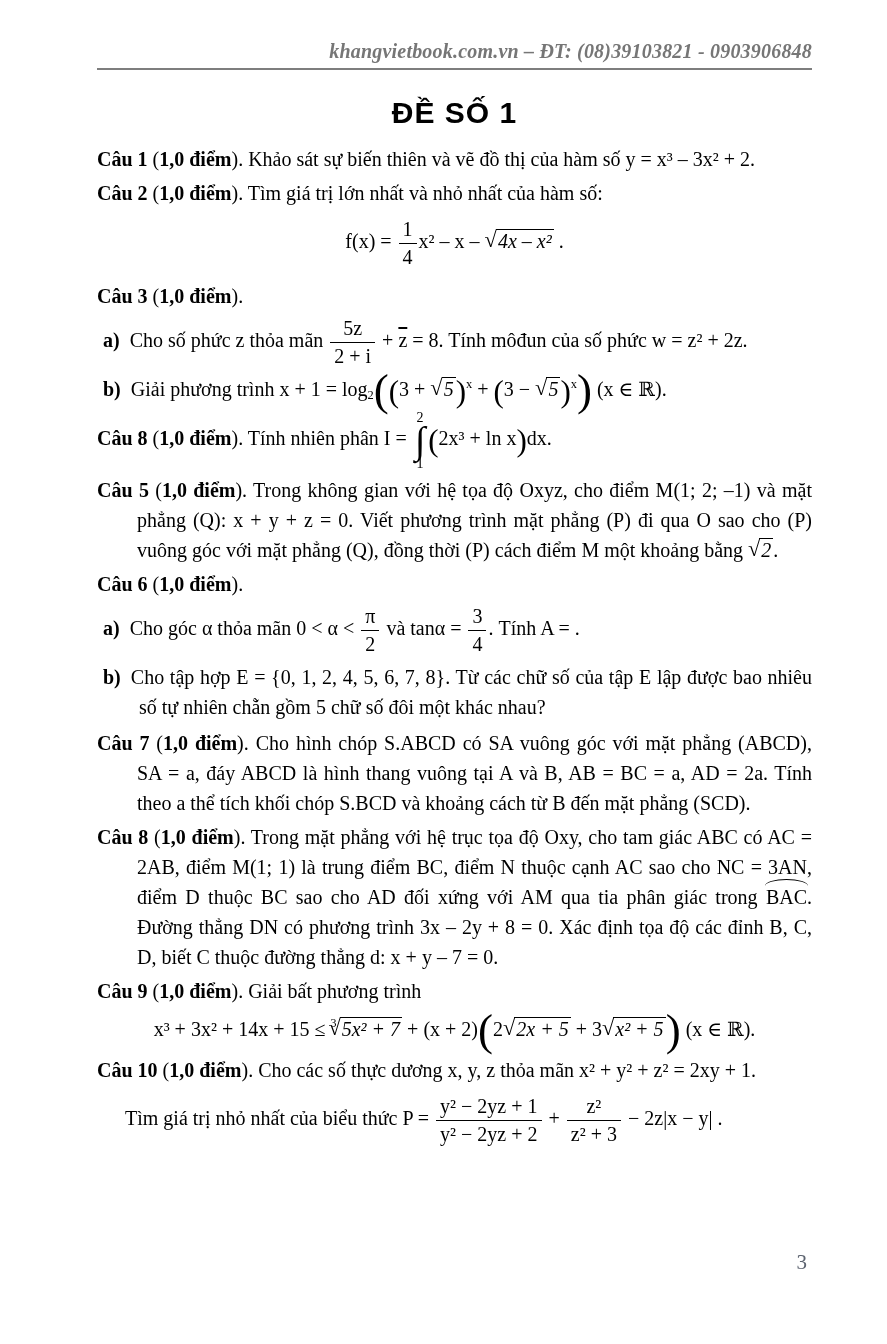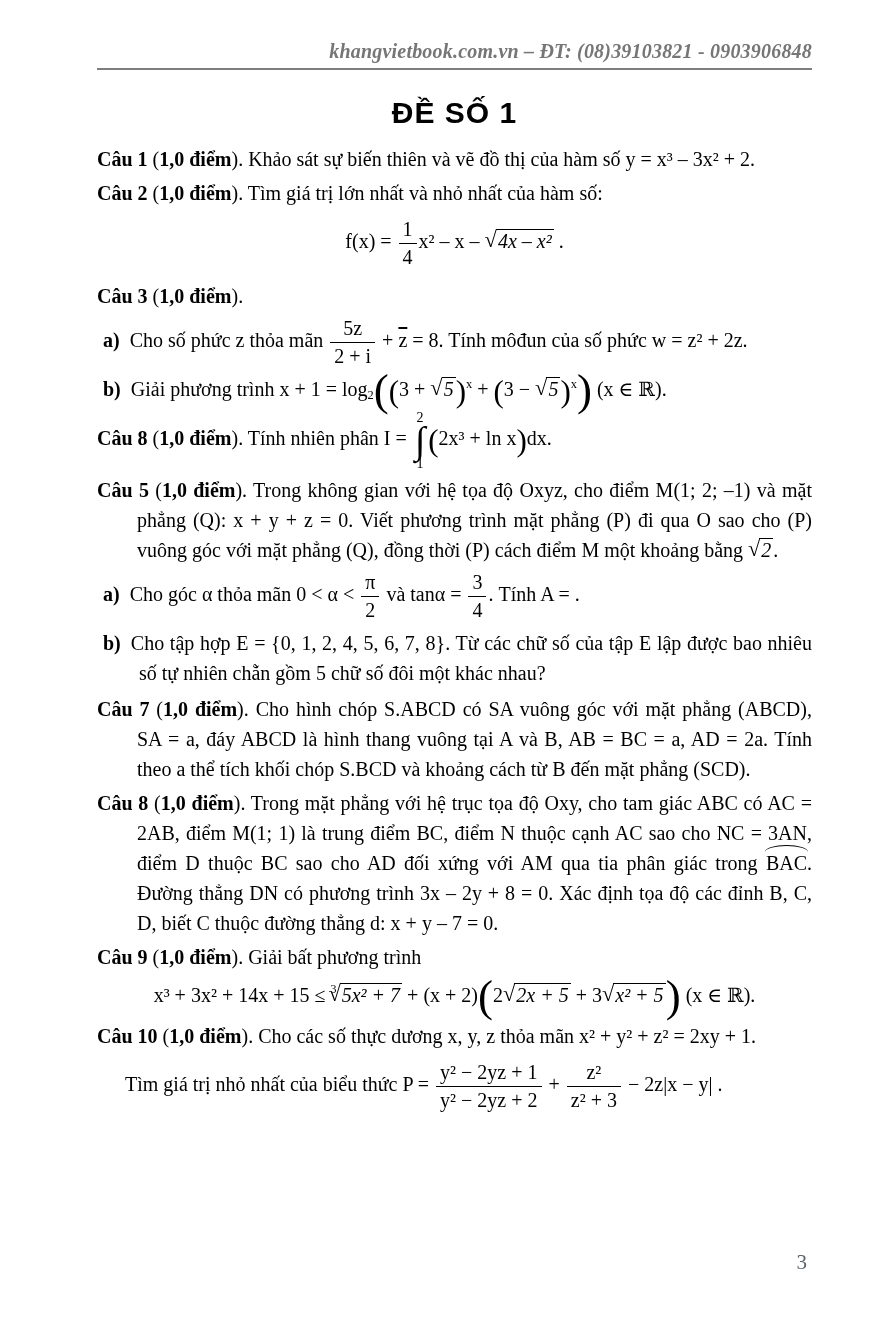--- a/index.html
+++ b/index.html
@@ -120,20 +120,23 @@
           <span class="lim">2</span>
           <span class="sym">∫</span>
           <span class="lim">1</span>
         </span><span class="bp">(</span><span>2x³ + ln x</span><span class="bp">)</span><span>dx.</span>
     </p>
 
     <p class="q">
       <span class="qnum">Câu 5</span><span> (</span><span class="pts">1,0 điểm</span><span>). </span><span>Trong không gian với hệ tọa độ Oxyz, cho điểm M(1; 2; –1) và mặt phẳng (Q): x + y + z = 0. Viết phương trình mặt phẳng (P) đi qua O sao cho (P) vuông góc với mặt phẳng (Q), đồng thời (P) cách điểm M một khoảng bằng </span><span class="sqrt"><span class="sgn">√</span><span class="rad">2</span></span><span>.</span>
     </p>
 
+    <p class="q">
+      <span class="qnum">Câu 6</span><span> (</span><span class="pts">1,0 điểm</span><span>). </span>
+    </p>
     <p class="sub nojust">
       <span class="marker">a)</span><span>Cho góc α thỏa mãn 0 &lt; α &lt; </span><span class="frac"><span class="num">π</span><span class="den">2</span></span><span>  và tanα = </span><span class="frac"><span class="num">3</span><span class="den">4</span></span><span>. Tính A = </span><span>.</span>
     </p>
     <p class="sub">
       <span class="marker">b)</span><span>Cho tập hợp E = {0, 1, 2, 4, 5, 6, 7, 8}. Từ các chữ số của tập E lập được bao nhiêu số tự nhiên chẵn gồm 5 chữ số đôi một khác nhau?</span>
     </p>
 
     <p class="q">
       <span class="qnum">Câu 7</span><span> (</span><span class="pts">1,0 điểm</span><span>). </span><span>Cho hình chóp S.ABCD có SA vuông góc với mặt phẳng (ABCD), SA = a, đáy ABCD là hình thang vuông tại A và B, AB = BC = a, AD = 2a. Tính theo a thể tích khối chóp S.BCD và khoảng cách từ B đến mặt phẳng (SCD).</span>
     </p>

